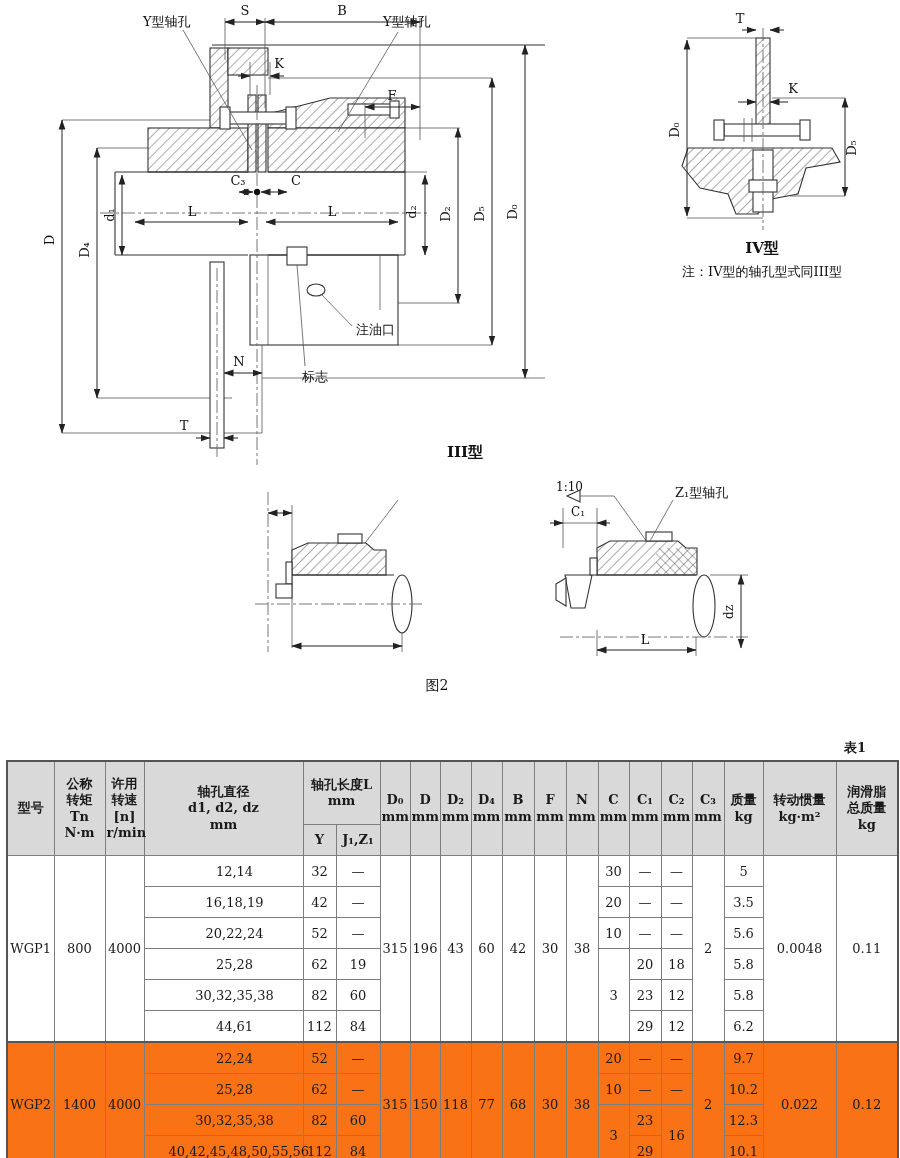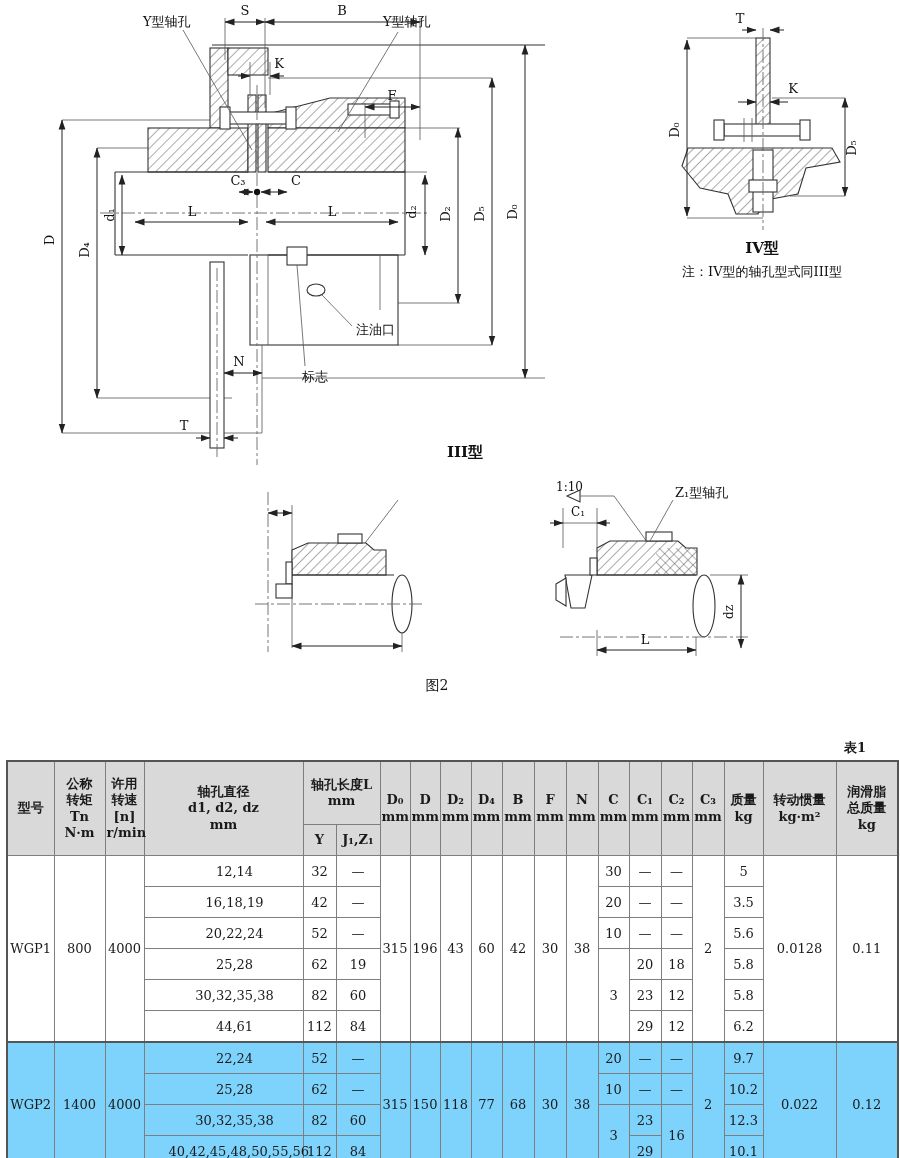--- a/index.html
+++ b/index.html
@@ -25,21 +25,21 @@
   table{border-collapse:collapse;table-layout:fixed;width:891px;margin-left:6px;
         font-family:"DejaVu Serif","Liberation Serif",serif;font-size:13px;}
   table,td,th{border:1px solid #7e7e7e;}
   table{border:2px solid #555;}
   th{background:#d9d9d9;font-weight:bold;white-space:pre-line;line-height:1.25;padding:2px 1px;font-size:13px;}
   td{text-align:center;vertical-align:middle;padding:1px 2px;height:28px;background:#fff;}
   thead tr.h1 th{height:58px;vertical-align:middle;}
   thead tr.h2 th{height:26px;}
   td.bore{text-align:center;padding-left:24px;}
   tbody.g2{border-top:2px solid #555;}
-  tbody.g2 td{background:#7dd3fc;}
+  tbody.g2 td{background:#f97316;}
 </style>
 </head>
 <body>
 
 <div class="page">
 
 <svg width="900" height="736" viewBox="0 0 900 736">
   <defs>
     <pattern id="h1" patternUnits="userSpaceOnUse" width="7" height="7" patternTransform="rotate(45)">
       <rect width="7" height="7" fill="#fff"></rect>
@@ -342,21 +342,21 @@
       <td rowspan="6">43</td>
       <td rowspan="6">60</td>
       <td rowspan="6">42</td>
       <td rowspan="6">30</td>
       <td rowspan="6">38</td>
       <td>30</td>
       <td>—</td>
       <td>—</td>
       <td rowspan="6">2</td>
       <td>5</td>
-      <td rowspan="6">0.0128</td>
+      <td rowspan="6">0.0048</td>
       <td rowspan="6">0.11</td>
     </tr>
     <tr>
       <td class="bore">16,18,19</td>
       <td>42</td>
       <td>—</td>
       <td>20</td>
       <td>—</td>
       <td>—</td>
       <td>3.5</td>

